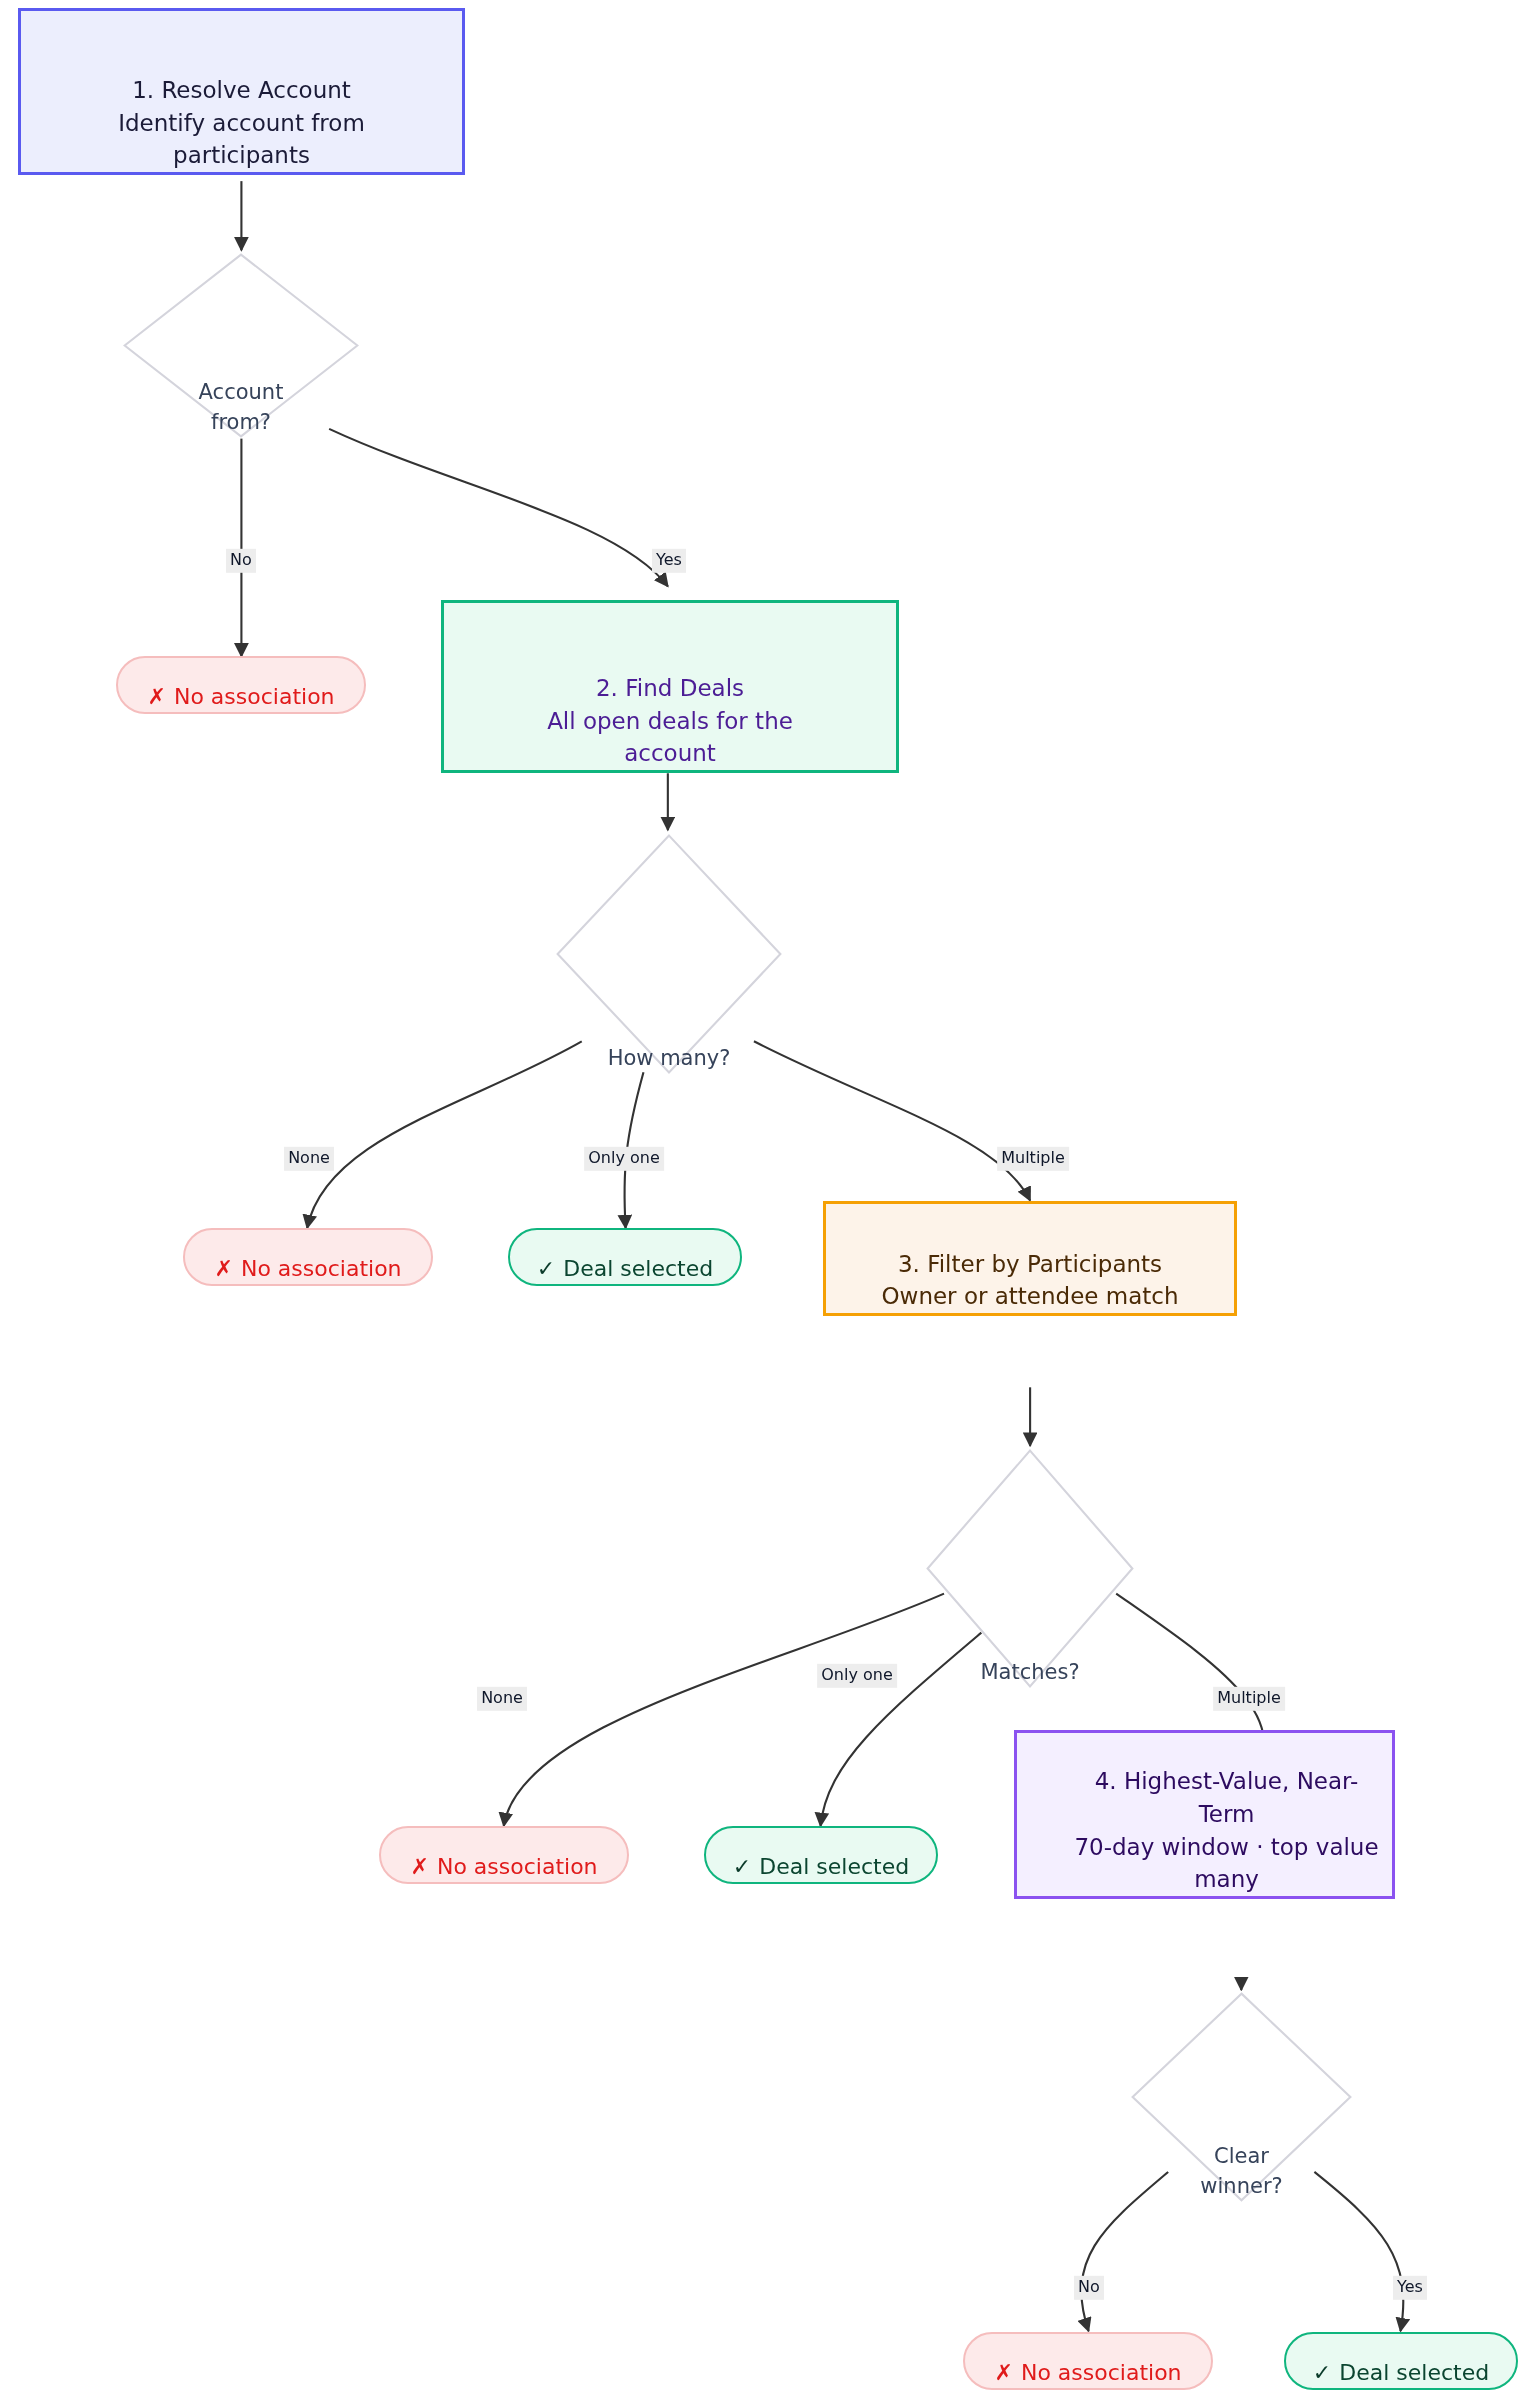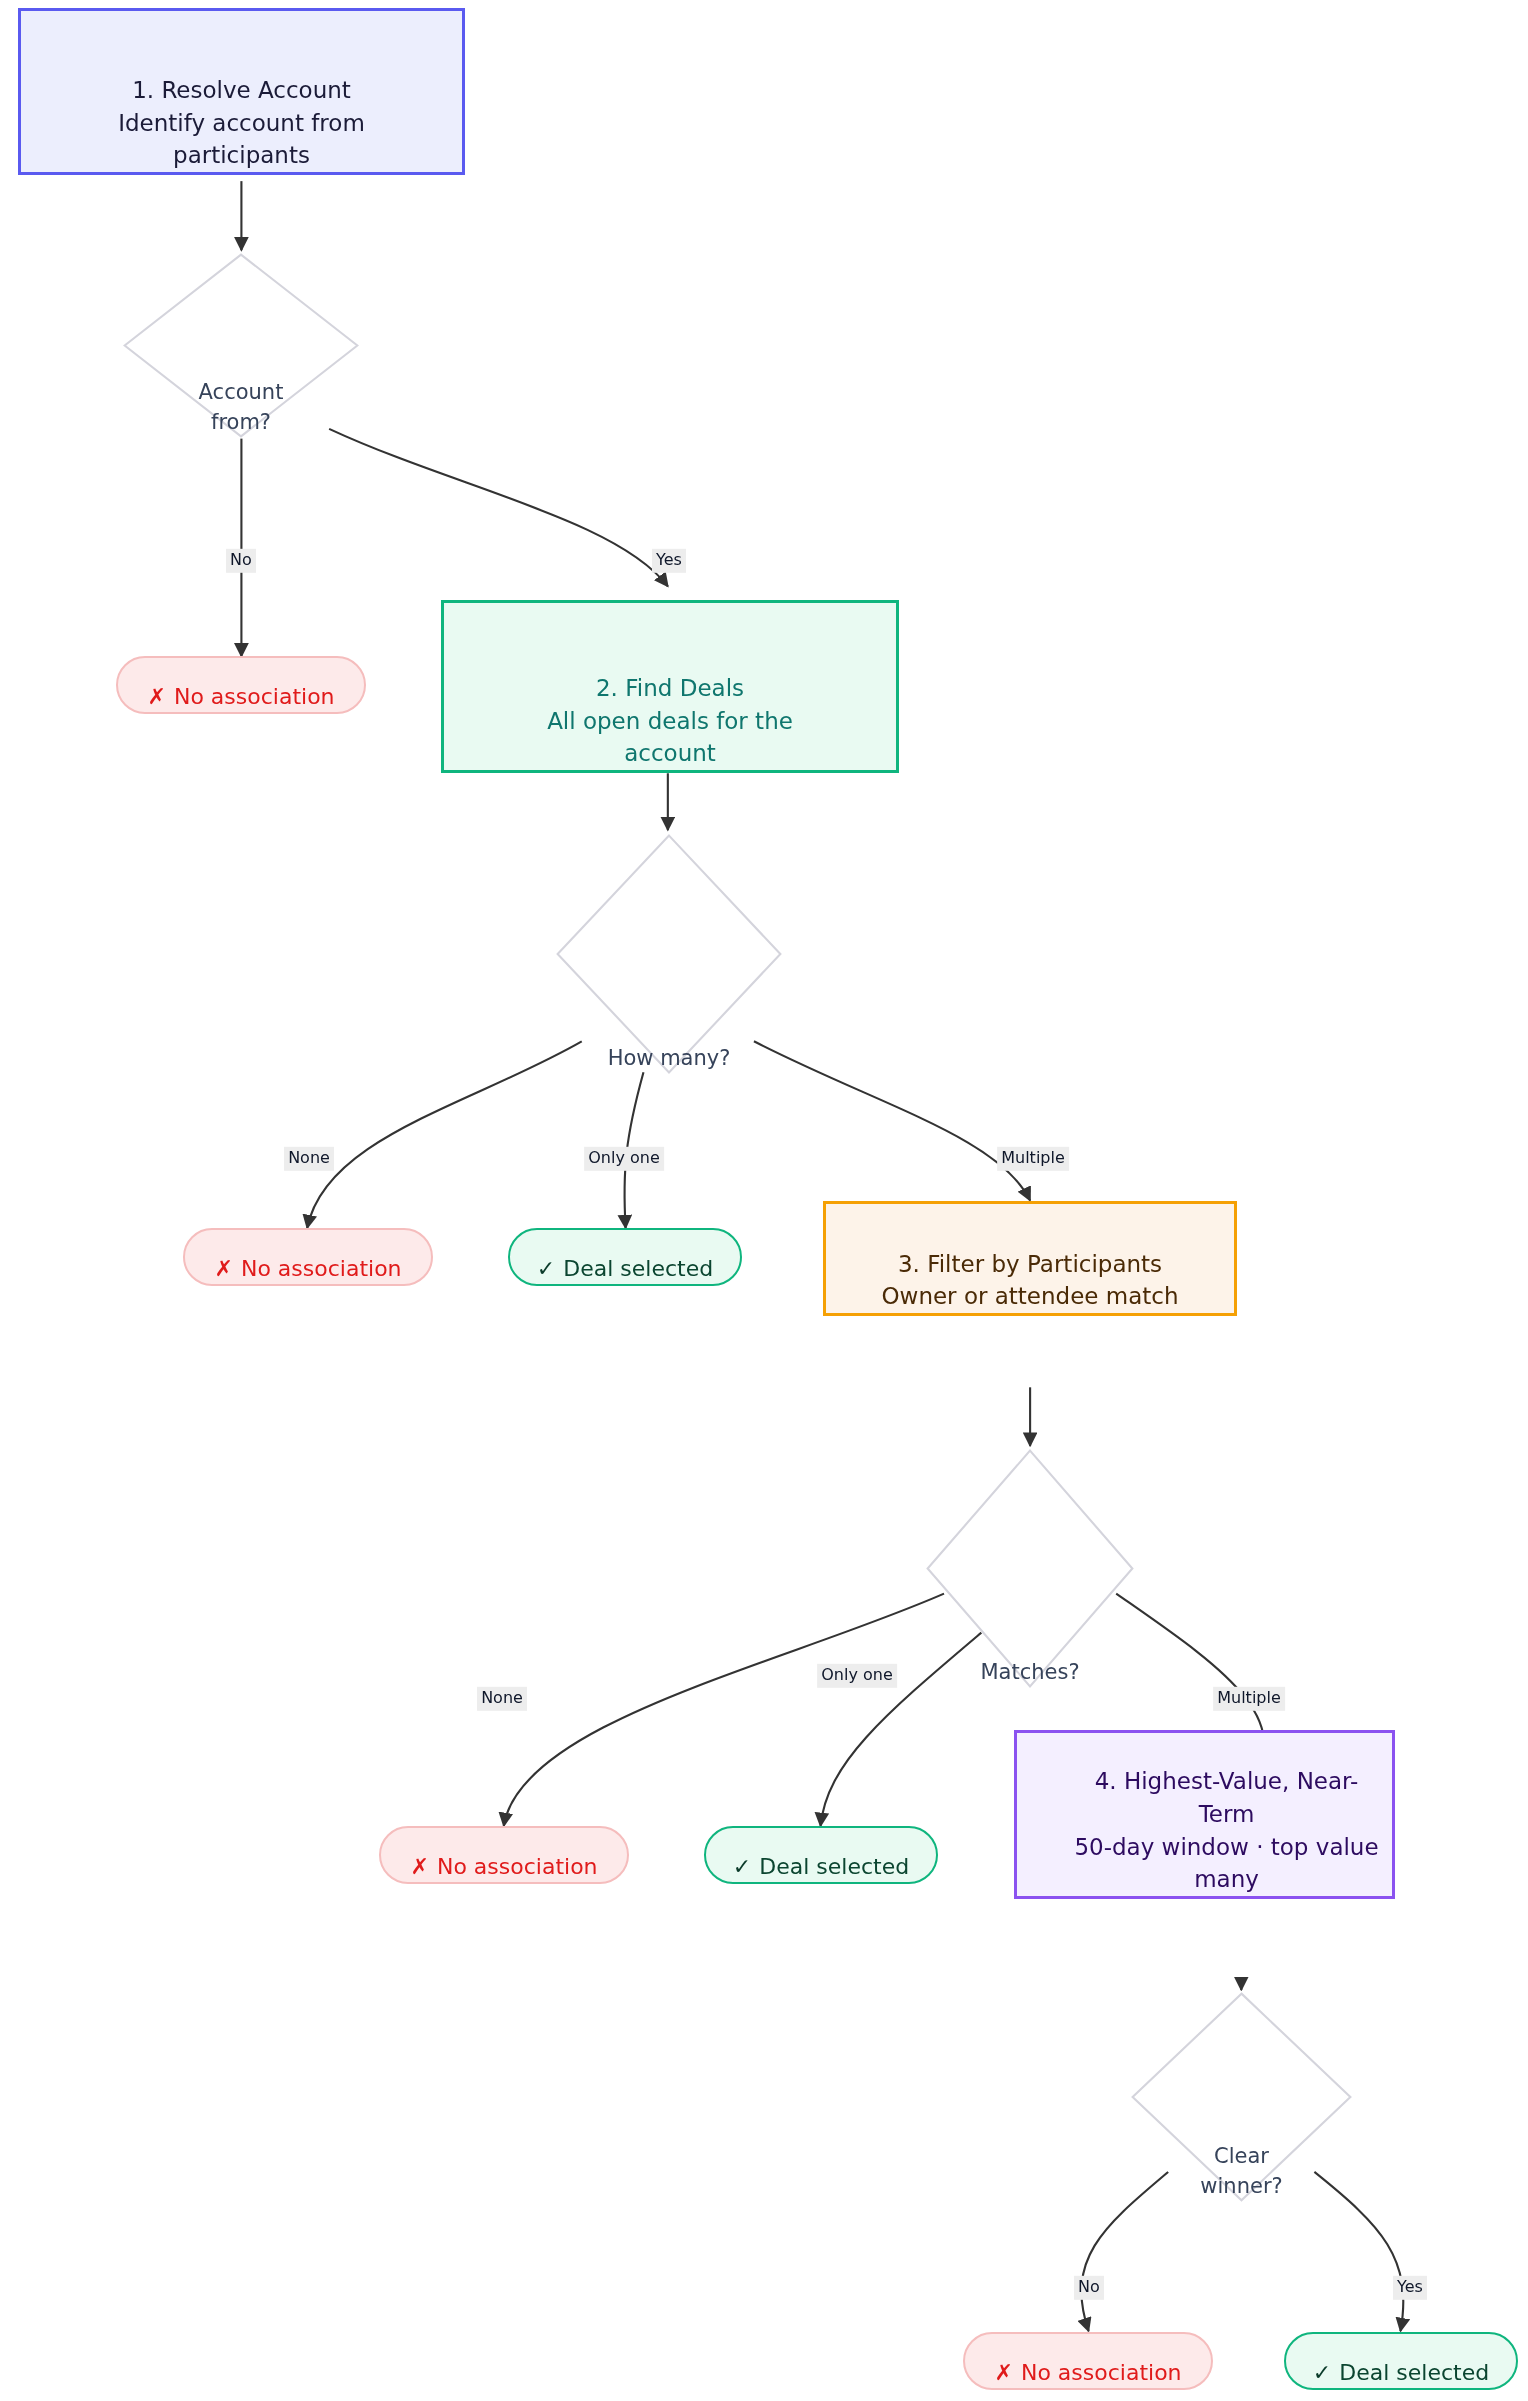--- a/index.html
+++ b/index.html
@@ -48,21 +48,21 @@
   }
   .node .ln { display: block; }
 
   
   .proc {
     border-style: solid;
     border-width: 3.2px;
     font-size: 23px;
   }
   .proc.blue   { background: #eceefd; border-color: #5a5af0; color: #1b1b38; }
-  .proc.green  { background: #e9faf2; border-color: #0fb57e; color: #0f766e; }
+  .proc.green  { background: #e9faf2; border-color: #0fb57e; color: #4c1d95; }
   .proc.orange { background: #fdf3e9; border-color: #f5a004; color: #4a2a06; }
   .proc.purple { background: #f4efff; border-color: #8b52f0; color: #2d0b60; }
 
   
   .decision {
     font-size: 21px;
     color: #36435a;
   }
   .decision .dia {
     position: absolute;
@@ -232,21 +232,21 @@
 
   <div class="node pill ok" style="left:704px; top:1826px; width:234px; height:58px;">
     <span class="lines">
       <span class="glyph">✓</span><span>Deal selected</span>
     </span>
   </div>
 
   <div class="node proc purple" style="left:1014px; top:1730px; width:381px; height:169px;padding-left:44px;">
     <span class="lines">
       <span class="ln">4. Highest-Value, Near-Term</span>
-      <span class="ln">50-day window · top value</span>
+      <span class="ln">70-day window · top value</span>
       <span class="ln">many</span>
     </span>
   </div>
 
   <div class="node decision" style="left:1131px; top:1992px; width:221px; height:210px;">
     <svg class="dia" viewBox="0 0 272 258" preserveAspectRatio="none">
       <polygon points="136,2 270,129 136,256 2,129"></polygon>
     </svg>
     <span class="lines">
       <span class="ln">Clear</span>

